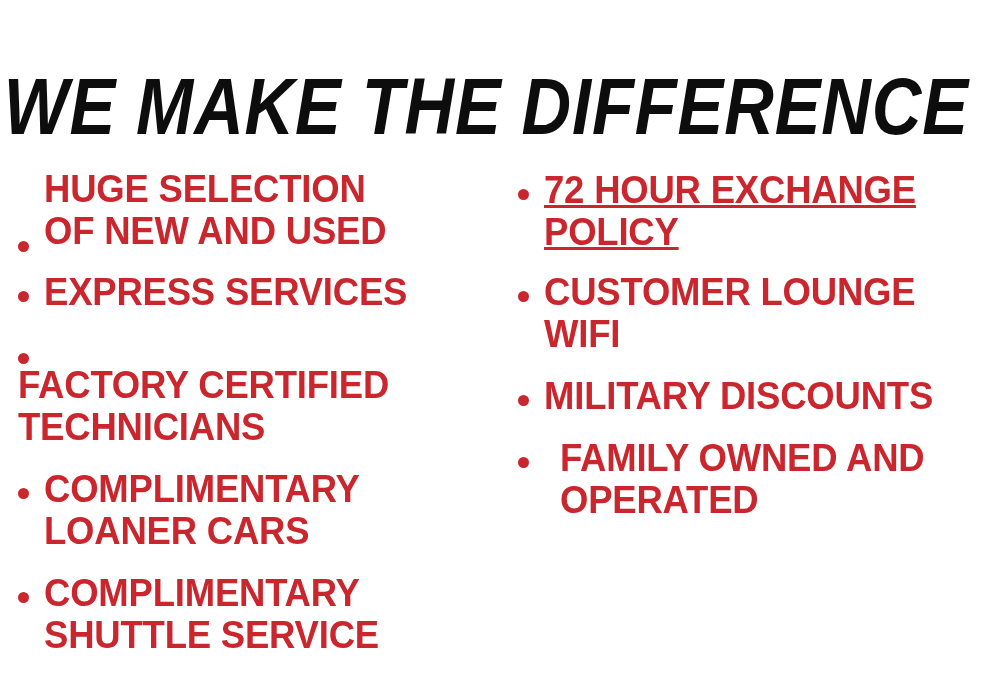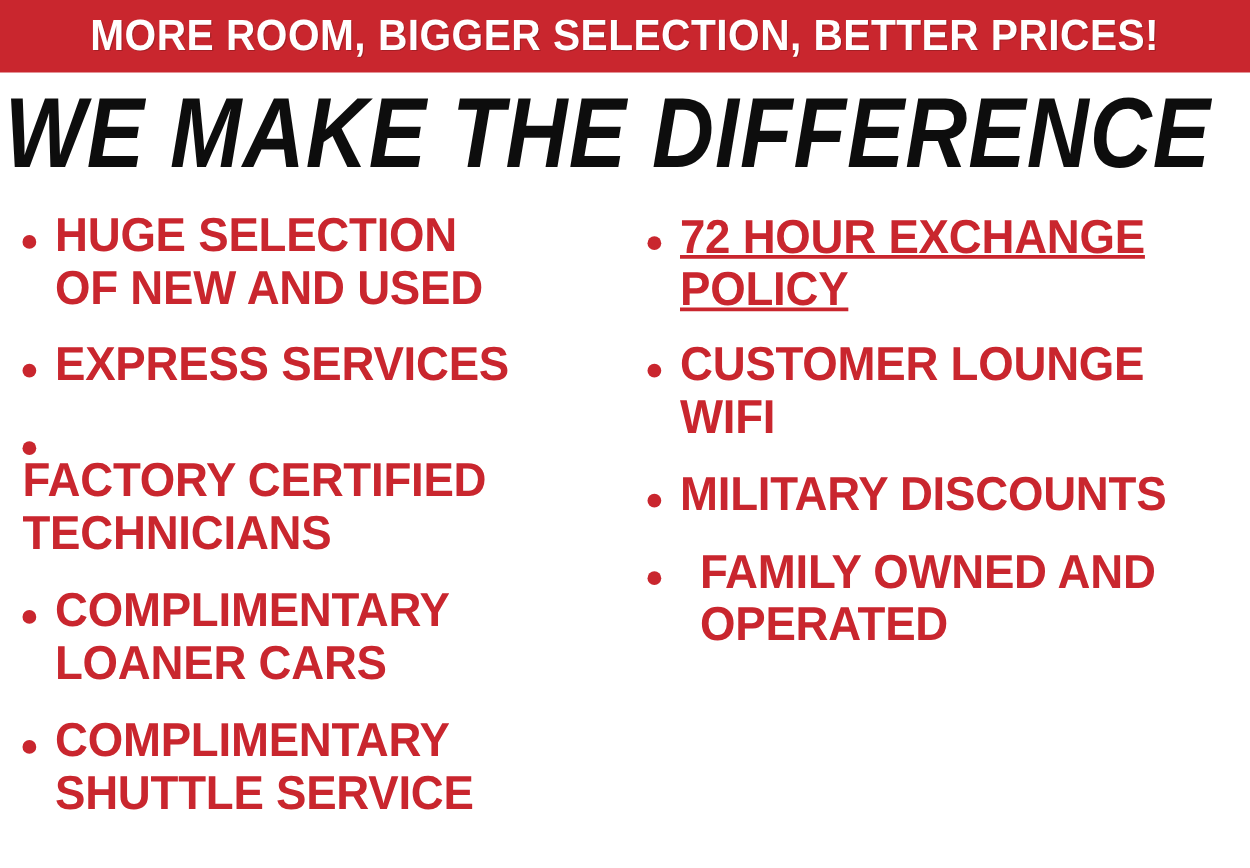--- a/index.html
+++ b/index.html
@@ -104,42 +104,39 @@
     font-size: 38px;
     line-height: 42px;
     letter-spacing: -0.2px;
     color: #c9262e;
     transform: scaleX(0.96);
     transform-origin: left center;
     white-space: pre-line;
   }
 
   
-  #col-left  .bullet-item:nth-child(1) { margin-top: 13px; }
+  #col-left  .bullet-item:nth-child(1) { margin-top: 13px; align-items: flex-end; }
   #col-left  .bullet-item:nth-child(2) { margin-top: 19px; }
   #col-left  .bullet-item:nth-child(3) { margin-top: 20px; flex-direction: column; }
   #col-left  .bullet-item:nth-child(4) { margin-top: 20px; }
   #col-left  .bullet-item:nth-child(5) { margin-top: 20px; }
 
   
   #col-right .bullet-item:nth-child(1) { margin-top: 14px; text-decoration: underline; }
   #col-right .bullet-item:nth-child(2) { margin-top: 18px; }
   #col-right .bullet-item:nth-child(3) { margin-top: 20px; }
   #col-right .bullet-item:nth-child(4) { margin-top: 20px; gap: 16px; }
   #col-right .bullet-item:nth-child(5) { margin-top: 18px; gap: 32px; }
   #col-right .bullet-item:nth-child(6) { margin-top: 20px; }
 </style>
 </head>
 <body>
 
 <div id="poster">
 
-  <div id="top-banner">
-    <span id="top-banner-text">MORE ROOM, BIGGER SELECTION, BETTER PRICES!</span>
-  </div>
 
   <div id="headline-wrap">
     <span id="headline">WE MAKE THE DIFFERENCE</span>
   </div>
 
   <div id="columns">
 
     <div class="column" id="col-left">
 
       <div class="bullet-item">

